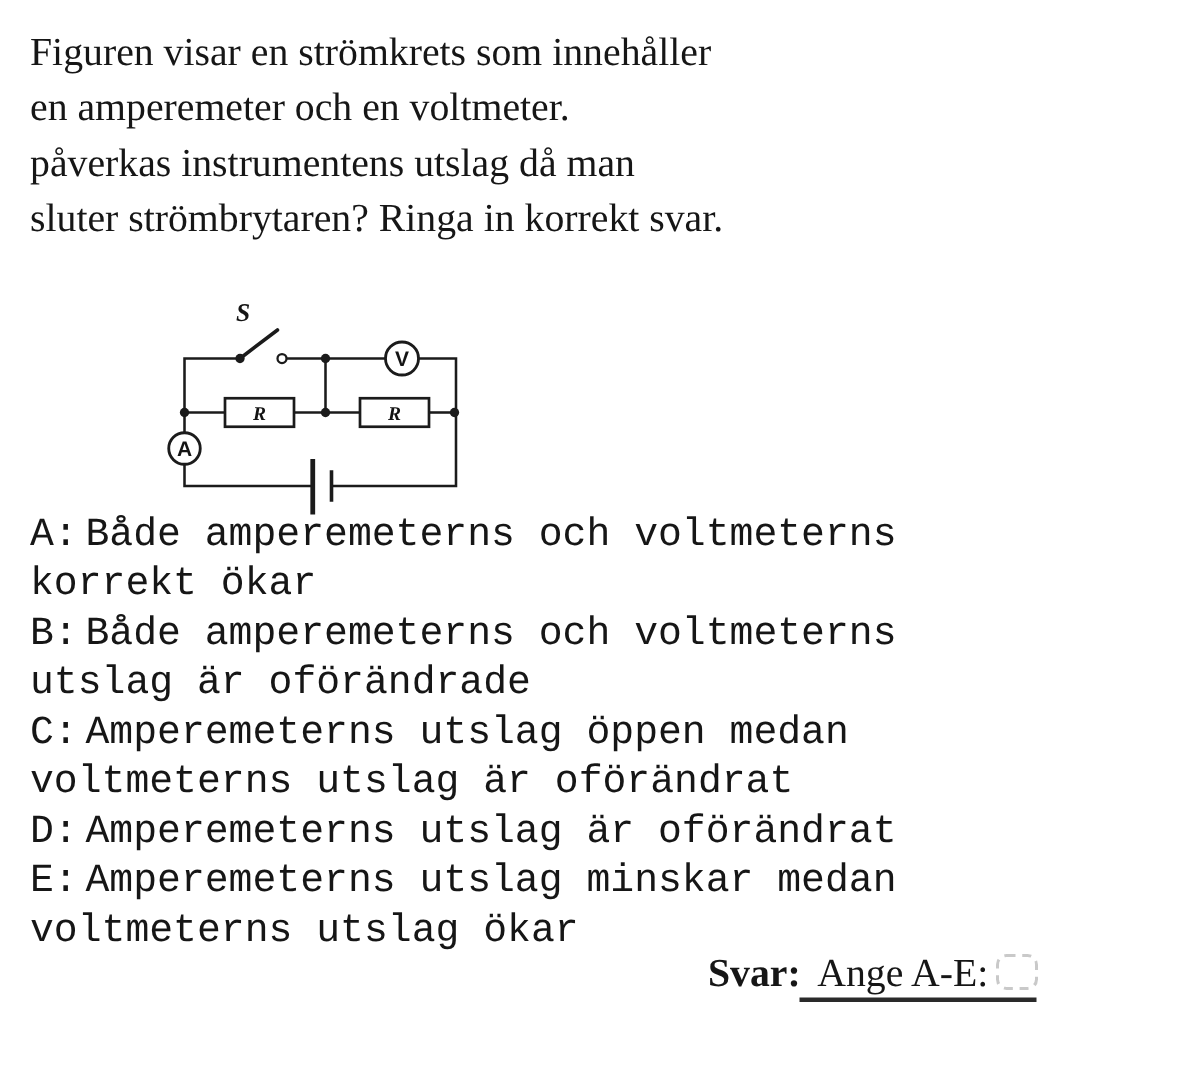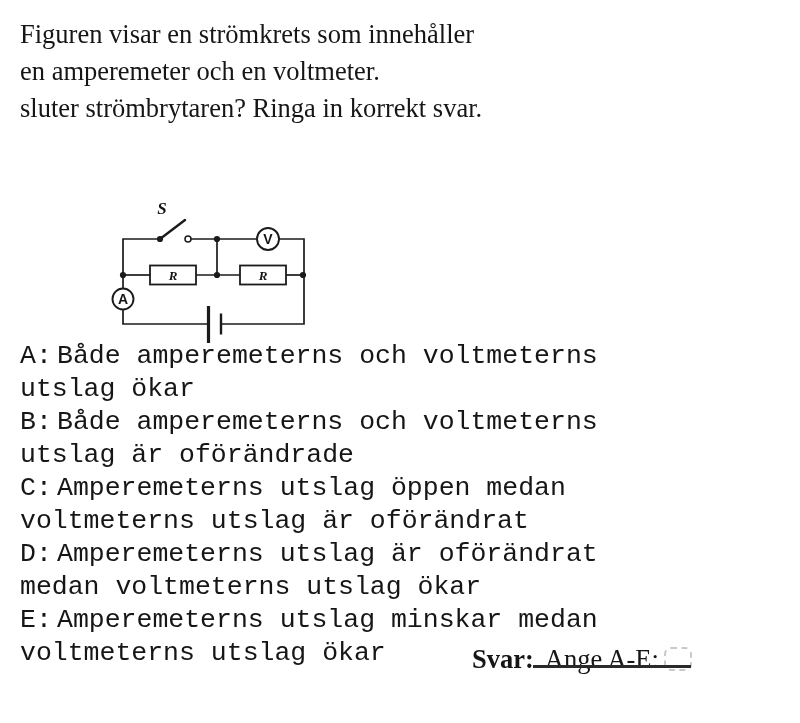--- a/index.html
+++ b/index.html
@@ -61,21 +61,20 @@
   .opt-line { white-space: nowrap; }
   .opt-label { display: inline-block; min-width: 37px; }
 
   
   .answer {
     position: absolute;
     left: 472px;
     top: 633px;
     font-size: 26.5px;
     white-space: nowrap;
-    margin-top: 11px;
   }
   .answer-label { font-weight: bold; margin-right: 11px; }
   .answer-box {
     display: inline-block;
     width: 24px;
     height: 20px;
     margin-left: 5px;
     border: 2px dashed #c9c9c9;
     border-radius: 7px;
     vertical-align: -3px;
@@ -101,20 +100,21 @@
   }
 </style>
 </head>
 <body>
 
 <div class="page">
 
   <div class="question">
     <div class="qline">Figuren visar en strömkrets som innehåller</div>
     <div class="qline">en amperemeter och en voltmeter.</div>
+    <div class="qline">påverkas instrumentens utslag då man</div>
     <div class="qline">sluter strömbrytaren? Ringa in korrekt svar.</div>
   </div>
 
   <svg class="circuit" viewBox="0 0 230 160" xmlns="http://www.w3.org/2000/svg">
 
     <g stroke="#1b1b1b" stroke-width="1.7" fill="none" stroke-linecap="square">
       <path d="M60,43 H23 V93"></path>
       <path d="M23,113 V128 H108"></path>
       <path d="M121,128 H204 V43 H179"></path>
       <path d="M91,43 H157"></path>
@@ -161,36 +161,35 @@
       <circle cx="23" cy="79" r="3.1"></circle>
       <circle cx="117" cy="79" r="3.1"></circle>
       <circle cx="203" cy="79" r="3.1"></circle>
     </g>
   </svg>
 
   <div class="options">
     <div class="opt-line">
       <span class="opt-label">A:</span><span>Både amperemeterns och voltmeterns</span>
     </div>
-    <div class="opt-line">utslag ökar</div>
+    <div class="opt-line">korrekt ökar</div>
 
     <div class="opt-line">
       <span class="opt-label">B:</span><span>Både amperemeterns och voltmeterns</span>
     </div>
     <div class="opt-line">utslag är oförändrade</div>
 
     <div class="opt-line">
       <span class="opt-label">C:</span><span>Amperemeterns utslag öppen medan</span>
     </div>
     <div class="opt-line">voltmeterns utslag är oförändrat</div>
 
     <div class="opt-line">
       <span class="opt-label">D:</span><span>Amperemeterns utslag är oförändrat</span>
     </div>
-    <div class="opt-line">medan voltmeterns utslag ökar</div>
 
     <div class="opt-line">
       <span class="opt-label">E:</span><span>Amperemeterns utslag minskar medan</span>
     </div>
     <div class="opt-line">voltmeterns utslag ökar</div>
   </div>
 
   <div class="answer">
     <span class="answer-label">Svar:</span><span>Ange A-E:</span><span class="answer-box"></span>
   </div>

